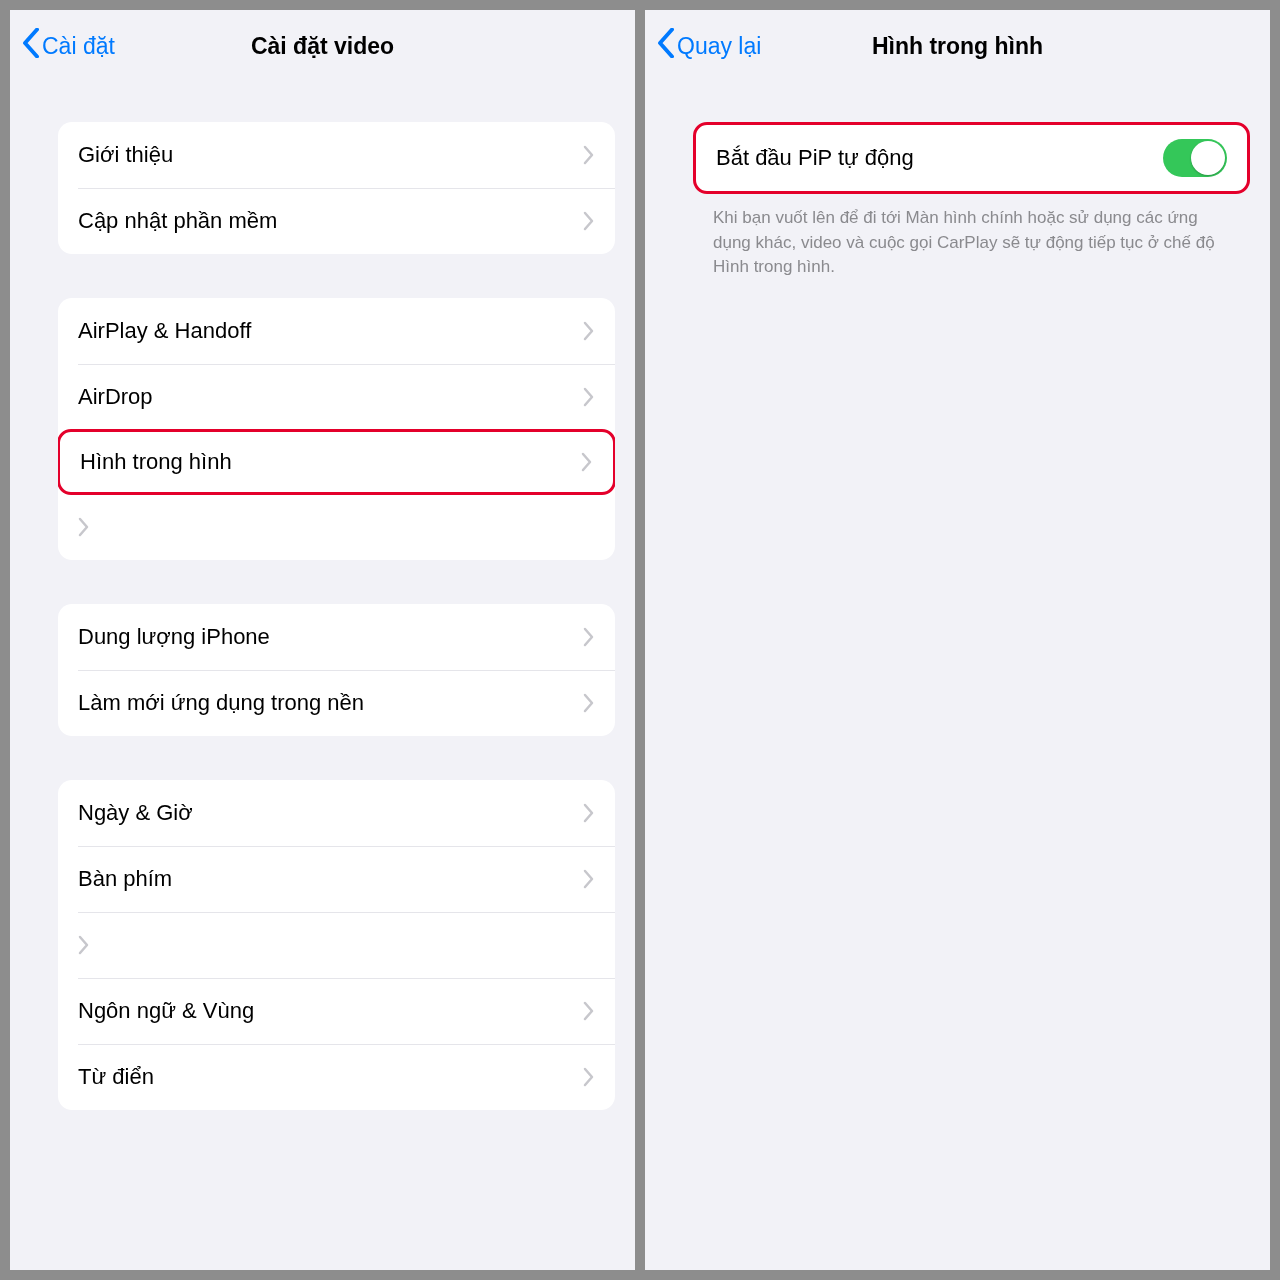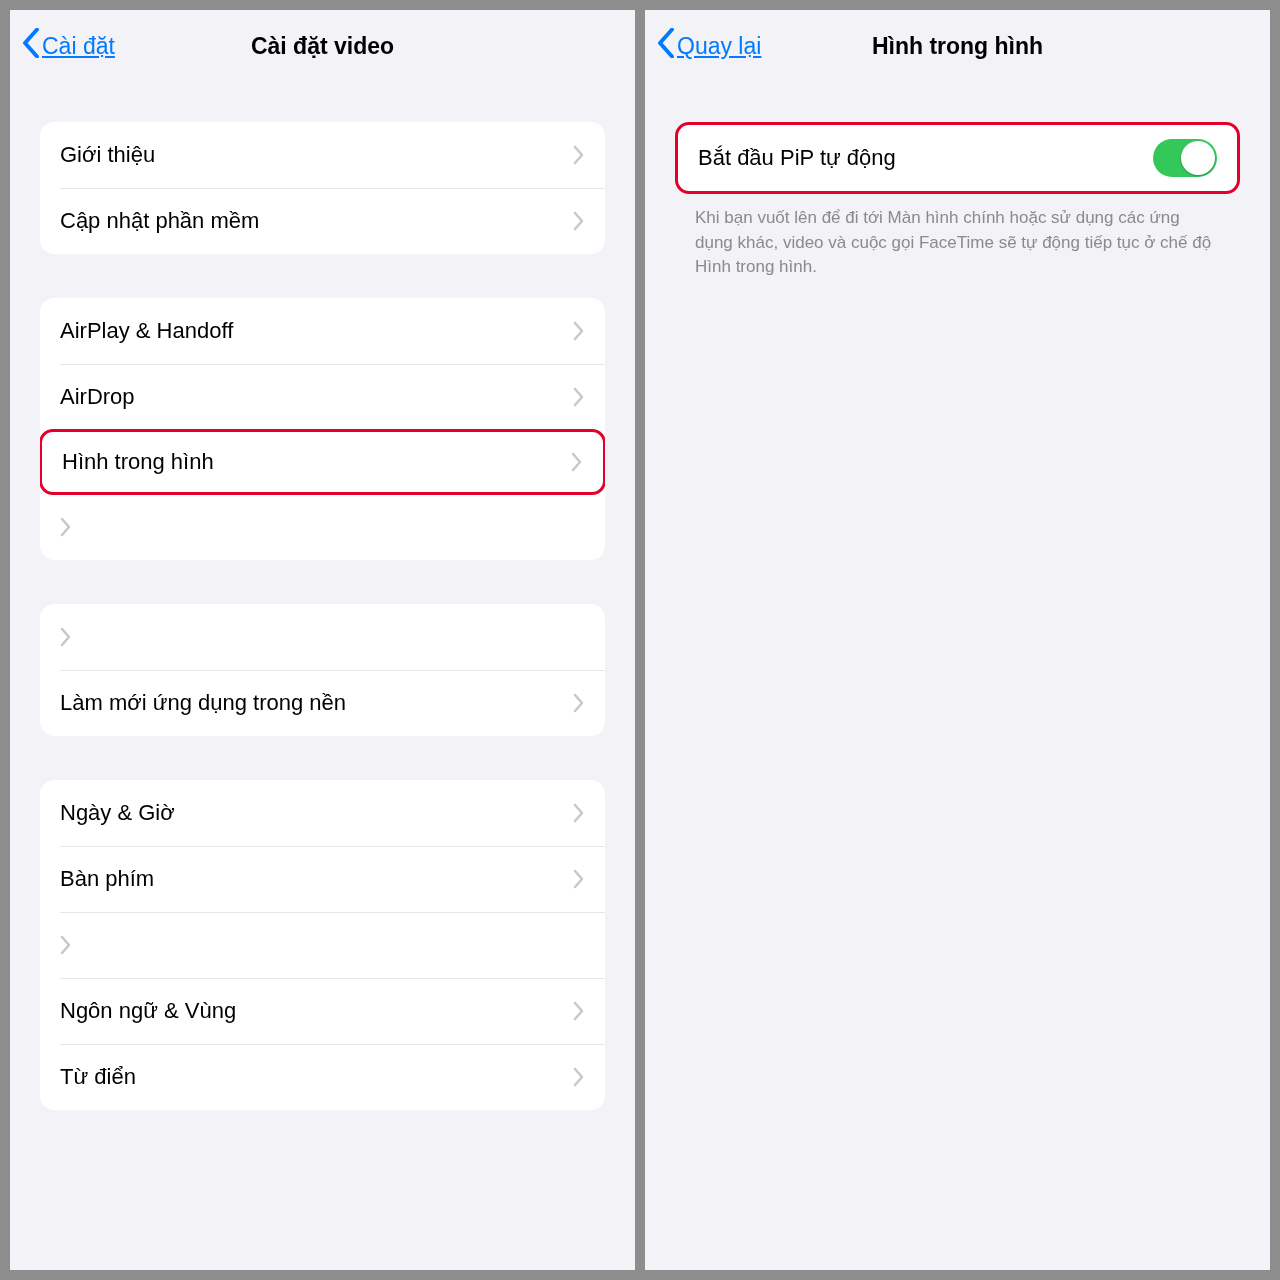--- a/index.html
+++ b/index.html
@@ -26,35 +26,35 @@
     padding: 0 12px;
     background: #f2f2f7;
   }
   .back-btn {
     display: flex;
     align-items: center;
     color: #007aff;
     font-size: 23px;
     cursor: pointer;
     z-index: 2;
-    text-decoration: underline;
   }
   .back-btn svg { margin-right: 2px; }
   .nav-title {
     position: absolute;
     left: 0; right: 0;
     text-align: center;
     font-size: 23px;
     font-weight: 600;
     color: #000;
   }
   .content {
     flex: 1;
     overflow-y: hidden;
-    padding: 0 30px;
+    padding: 0 20px;
+    margin-left: 28px;
   }
   .group {
     background: #fff;
     border-radius: 14px;
     margin-top: 44px;
     overflow: hidden;
   }
   .content .group:first-child { margin-top: 40px; }
   .row {
     display: flex;
@@ -180,20 +180,21 @@
         <div class="row">
           <span class="chevron">
             <svg width="12" height="20" viewBox="0 0 12 20">
               <polyline points="2,2 9,10 2,18" fill="none" stroke="#c7c7cc" stroke-width="2.5" stroke-linecap="round" stroke-linejoin="round"></polyline>
             </svg>
           </span>
         </div>
       </div>
       <div class="group">
         <div class="row">
+          <div class="row-label">Dung lượng iPhone</div>
           <span class="chevron">
             <svg width="12" height="20" viewBox="0 0 12 20">
               <polyline points="2,2 9,10 2,18" fill="none" stroke="#c7c7cc" stroke-width="2.5" stroke-linecap="round" stroke-linejoin="round"></polyline>
             </svg>
           </span>
         </div>
         <div class="row">
           <div class="row-label">Làm mới ứng dụng trong nền</div>
           <span class="chevron">
             <svg width="12" height="20" viewBox="0 0 12 20">
@@ -260,15 +261,15 @@
   </div>
   <div class="content">
     <div class="group">
       <div class="row">
         <div class="row-label">Bắt đầu PiP tự động</div>
         <div class="toggle">
           <div class="knob"></div>
         </div>
       </div>
     </div>
-    <div class="footer-text">Khi bạn vuốt lên để đi tới Màn hình chính hoặc sử dụng các ứng dụng khác, video và cuộc gọi FaceTime sẽ tự động tiếp tục ở chế độ Hình trong hình.</div>
+    <div class="footer-text">Khi bạn vuốt lên để đi tới Màn hình chính hoặc sử dụng các ứng dụng khác, video và cuộc gọi CarPlay sẽ tự động tiếp tục ở chế độ Hình trong hình.</div>
   </div>
 </div>
 
 </body></html>

